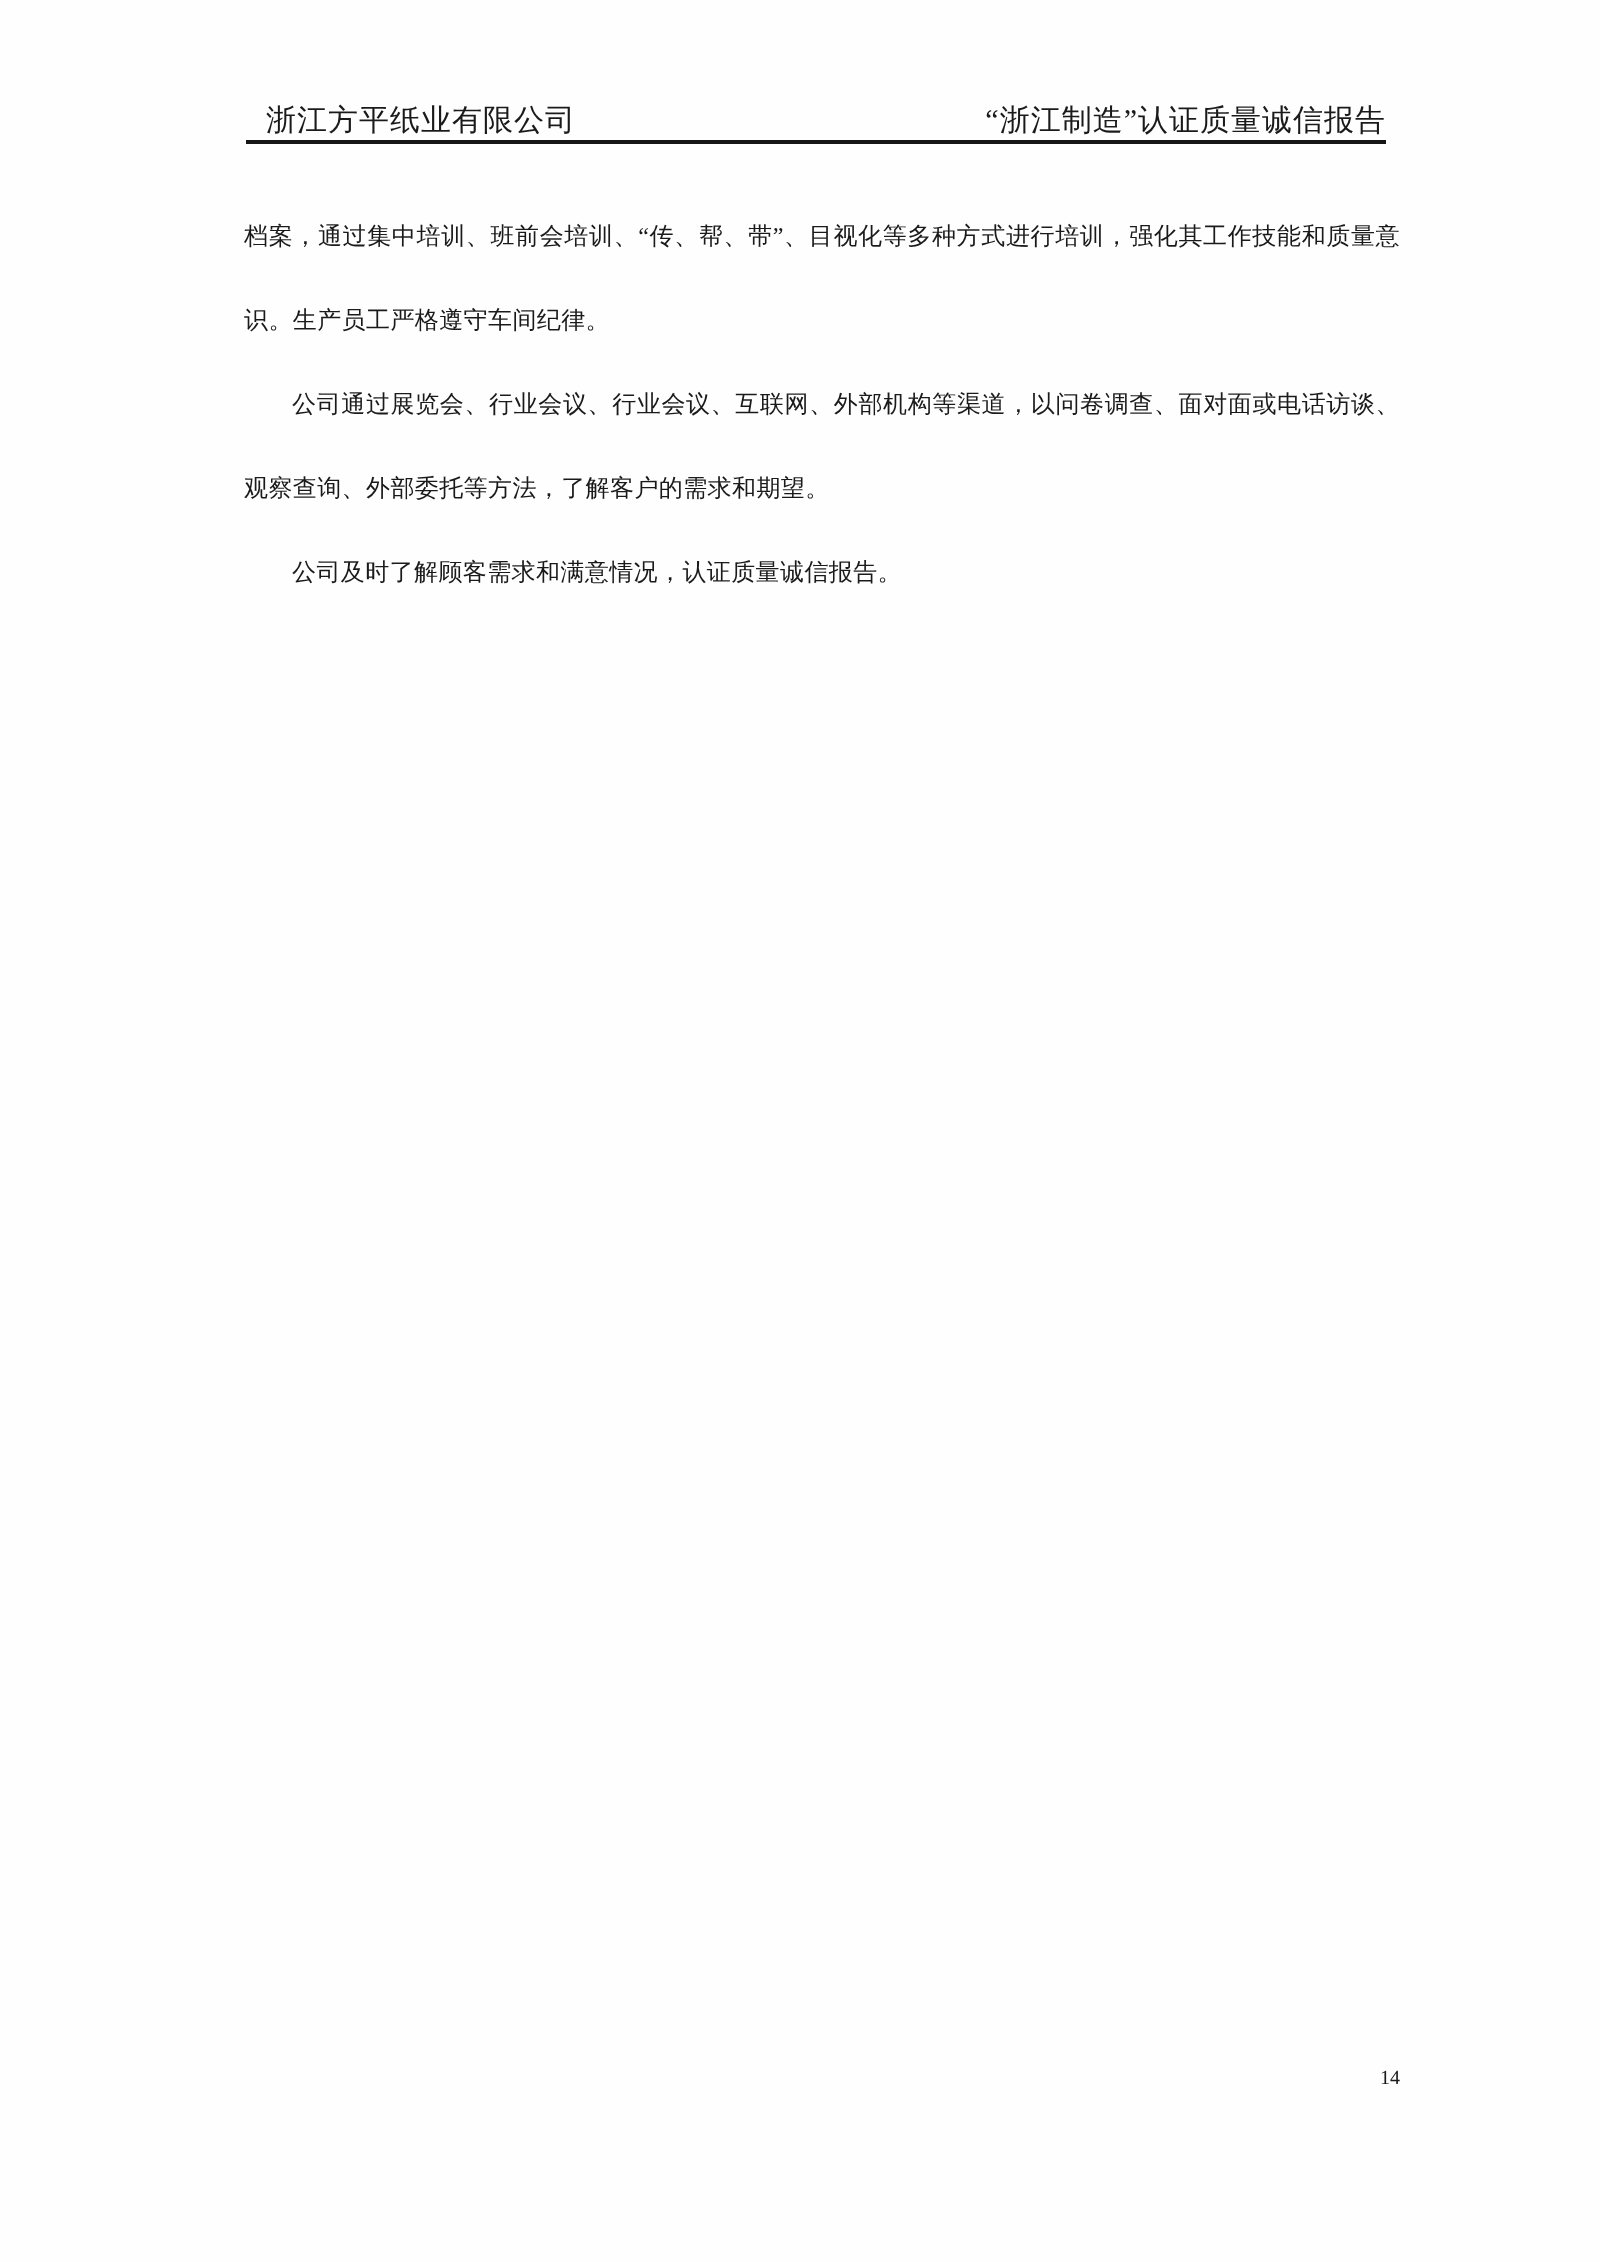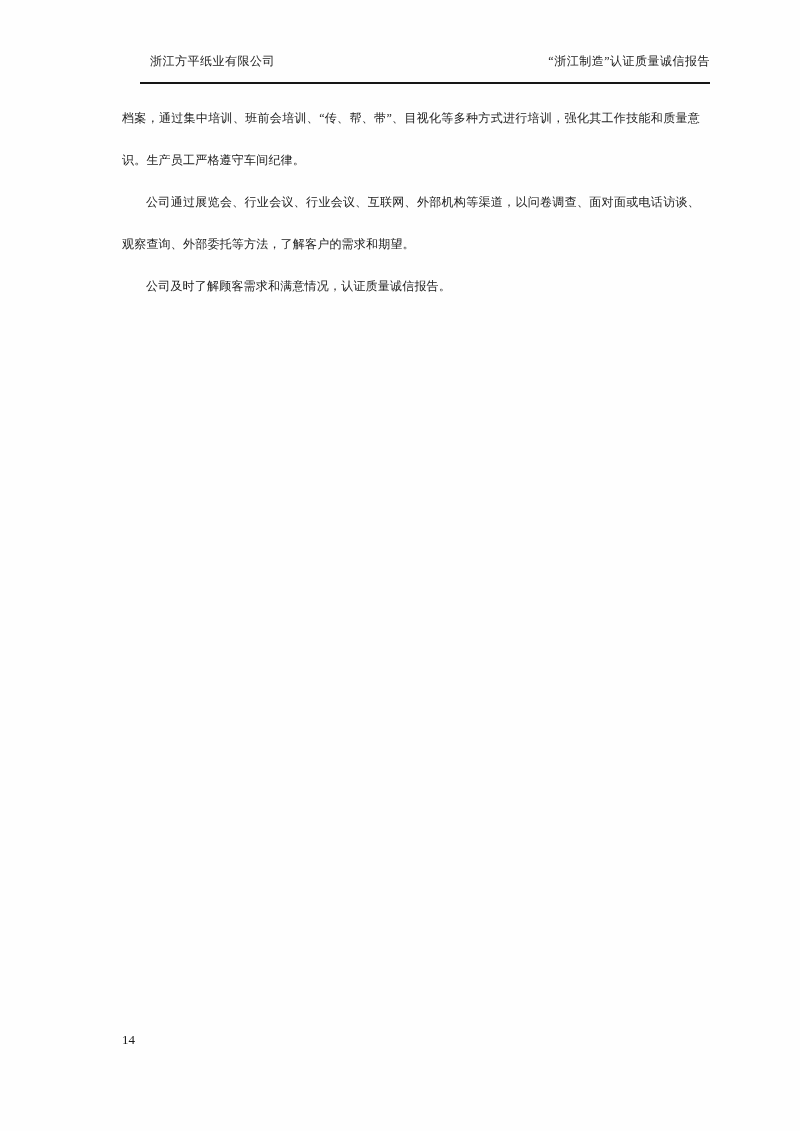--- a/index.html
+++ b/index.html
@@ -10,28 +10,28 @@
     height: 1131px;
     margin: 0 auto;
     background: #fefefe;
     color: #1a1a1a;
     font-family: "Liberation Serif", "DejaVu Serif", serif;
     overflow: hidden;
   }
   .header {
     position: absolute;
     top: 52px;
-    left: 140px;
+    left: 123px;
     width: 570px;
     display: flex;
     justify-content: space-between;
     align-items: flex-end;
     border-bottom: 2px solid #161616;
-    padding-bottom: 12px;
-    font-size: 12px;
+    padding-bottom: 0;
+    font-size: 15px;
     line-height: 18px;
     letter-spacing: 0.5px;
     white-space: nowrap;
   }
   .header .left { padding-left: 10px; }
   .body-text {
     position: absolute;
     top: 97px;
     left: 122px;
     width: 578px;
@@ -40,22 +40,22 @@
     text-align: justify;
     letter-spacing: 0.2px;
   }
   .body-text p { margin: 0; }
   .body-text p.indent { text-indent: 2em; }
   .footer {
     position: absolute;
     top: 1032px;
     left: 122px;
     width: 578px;
-    text-align: left;
-    font-size: 13px;
+    text-align: right;
+    font-size: 10px;
     line-height: 16px;
   }
 </style>
 </head>
 <body>
 
 <div class="page">
 
   <div class="header">
     <span class="left">浙江方平纸业有限公司</span>

